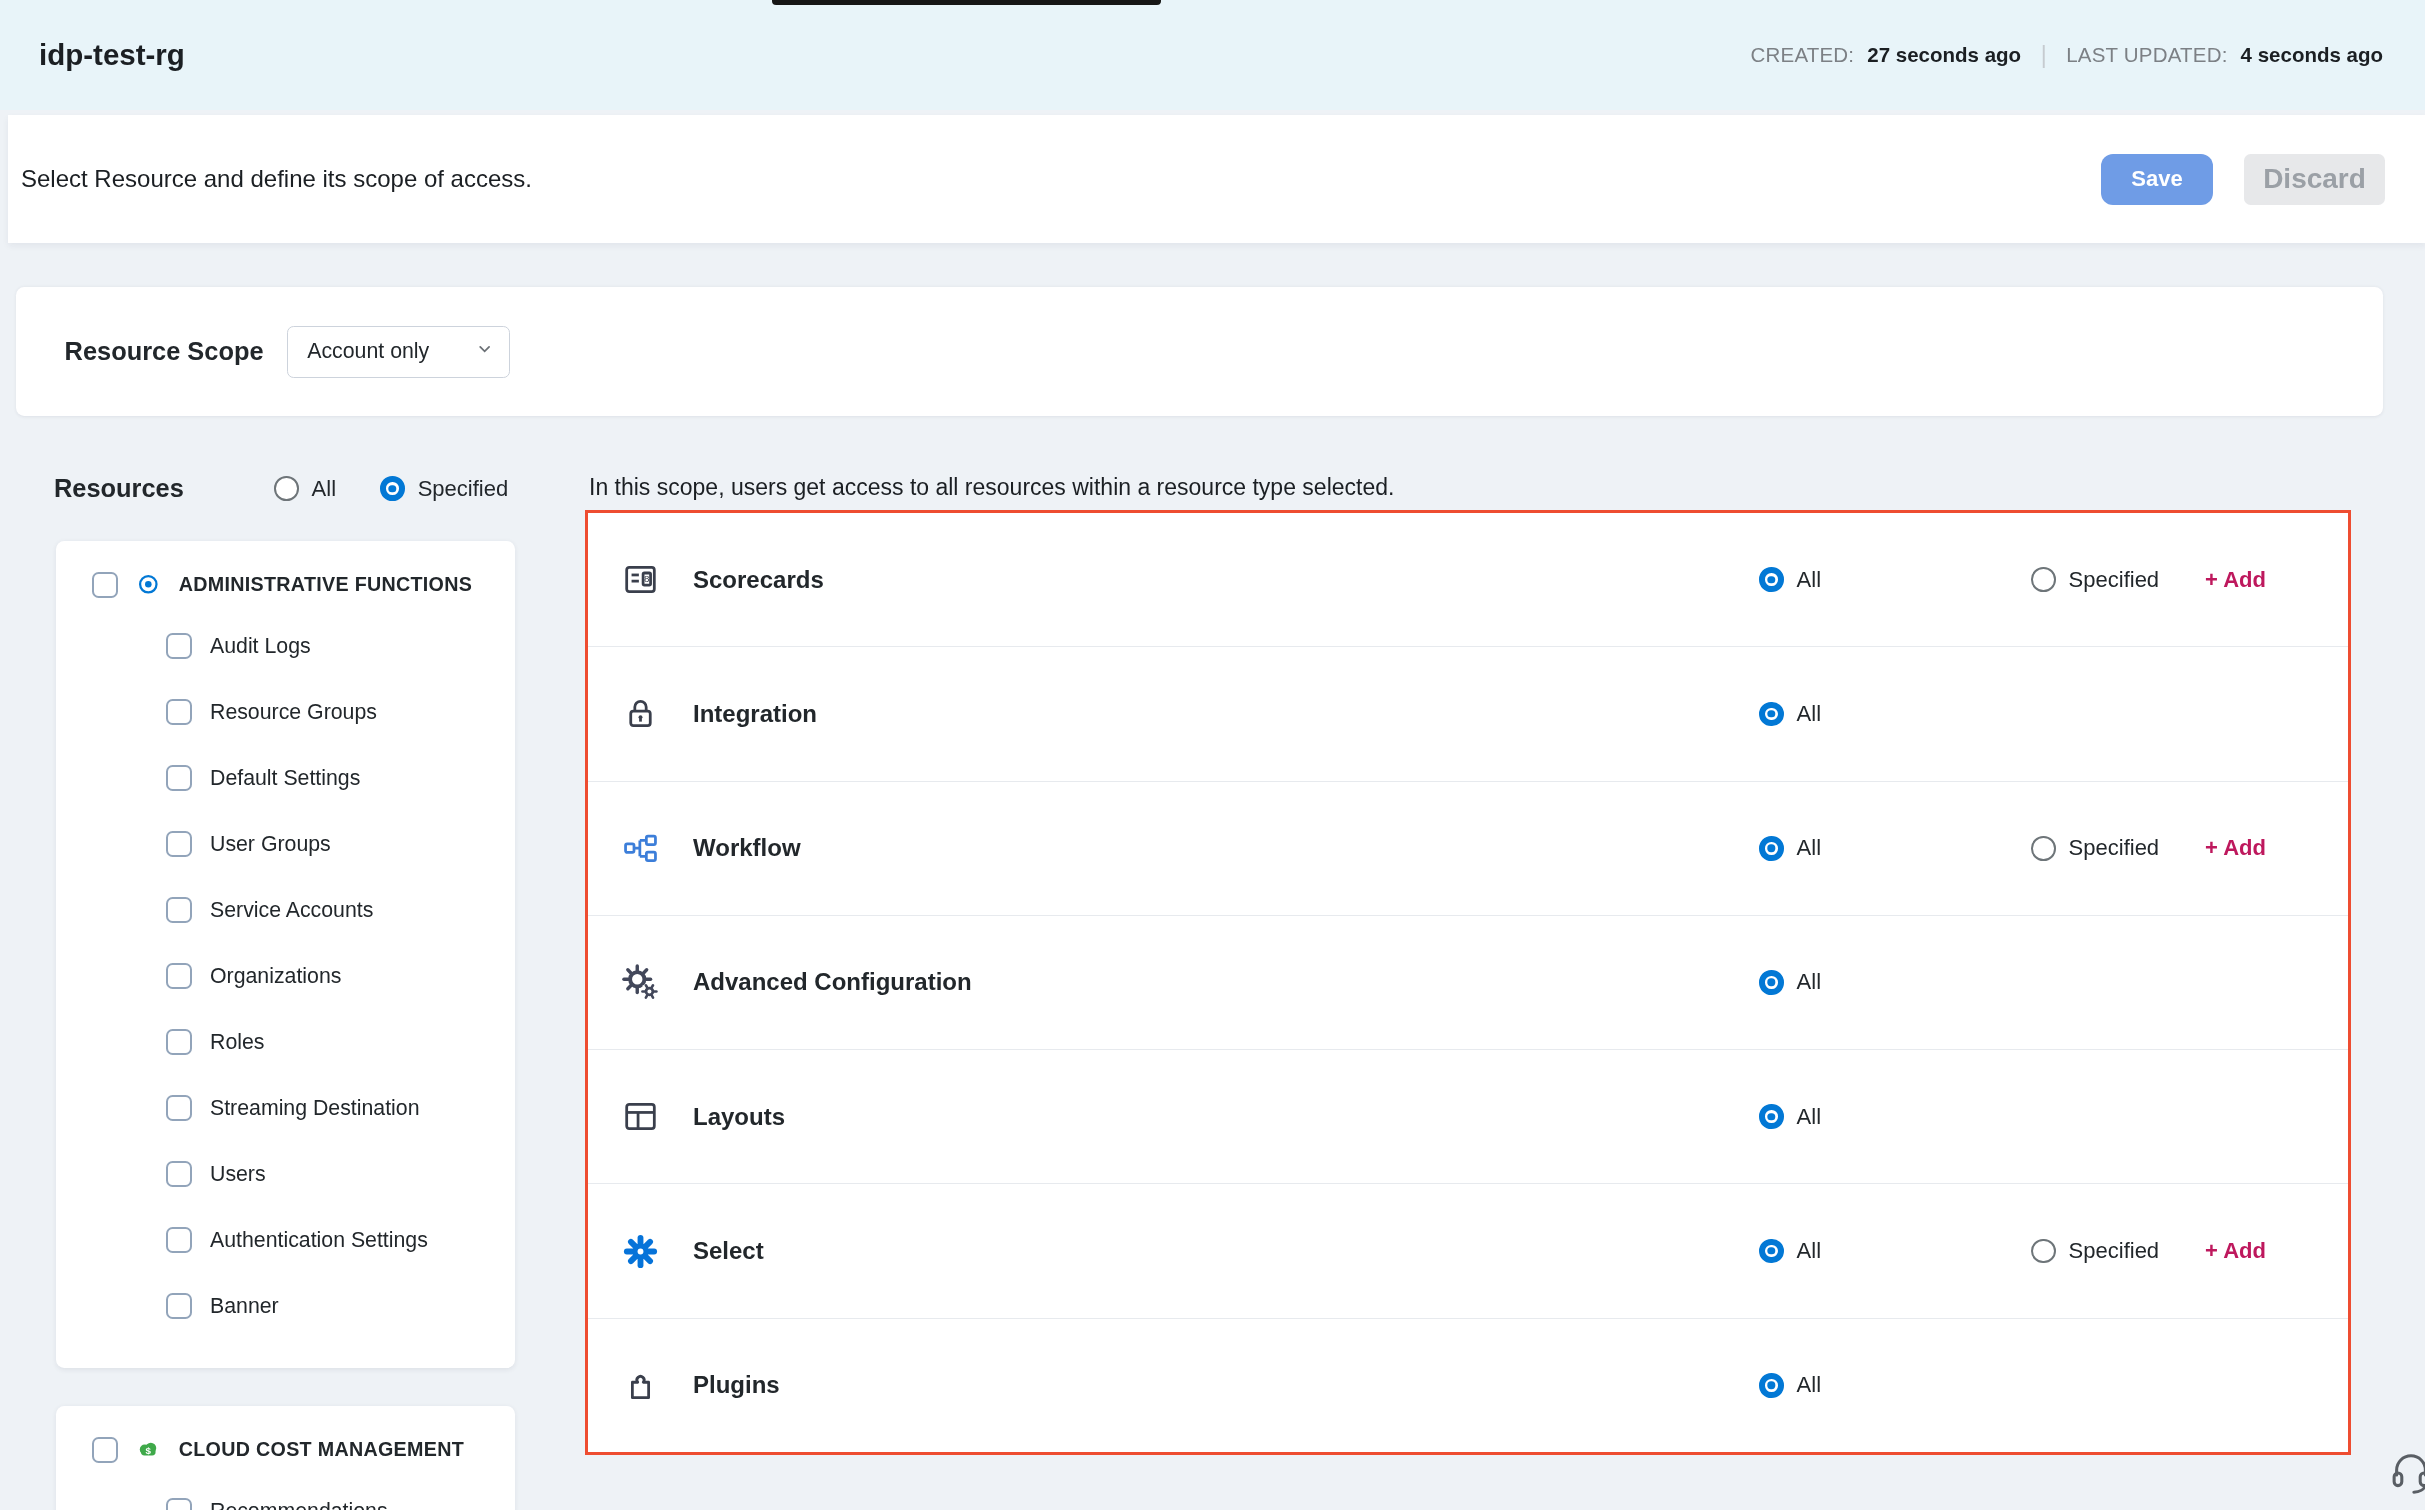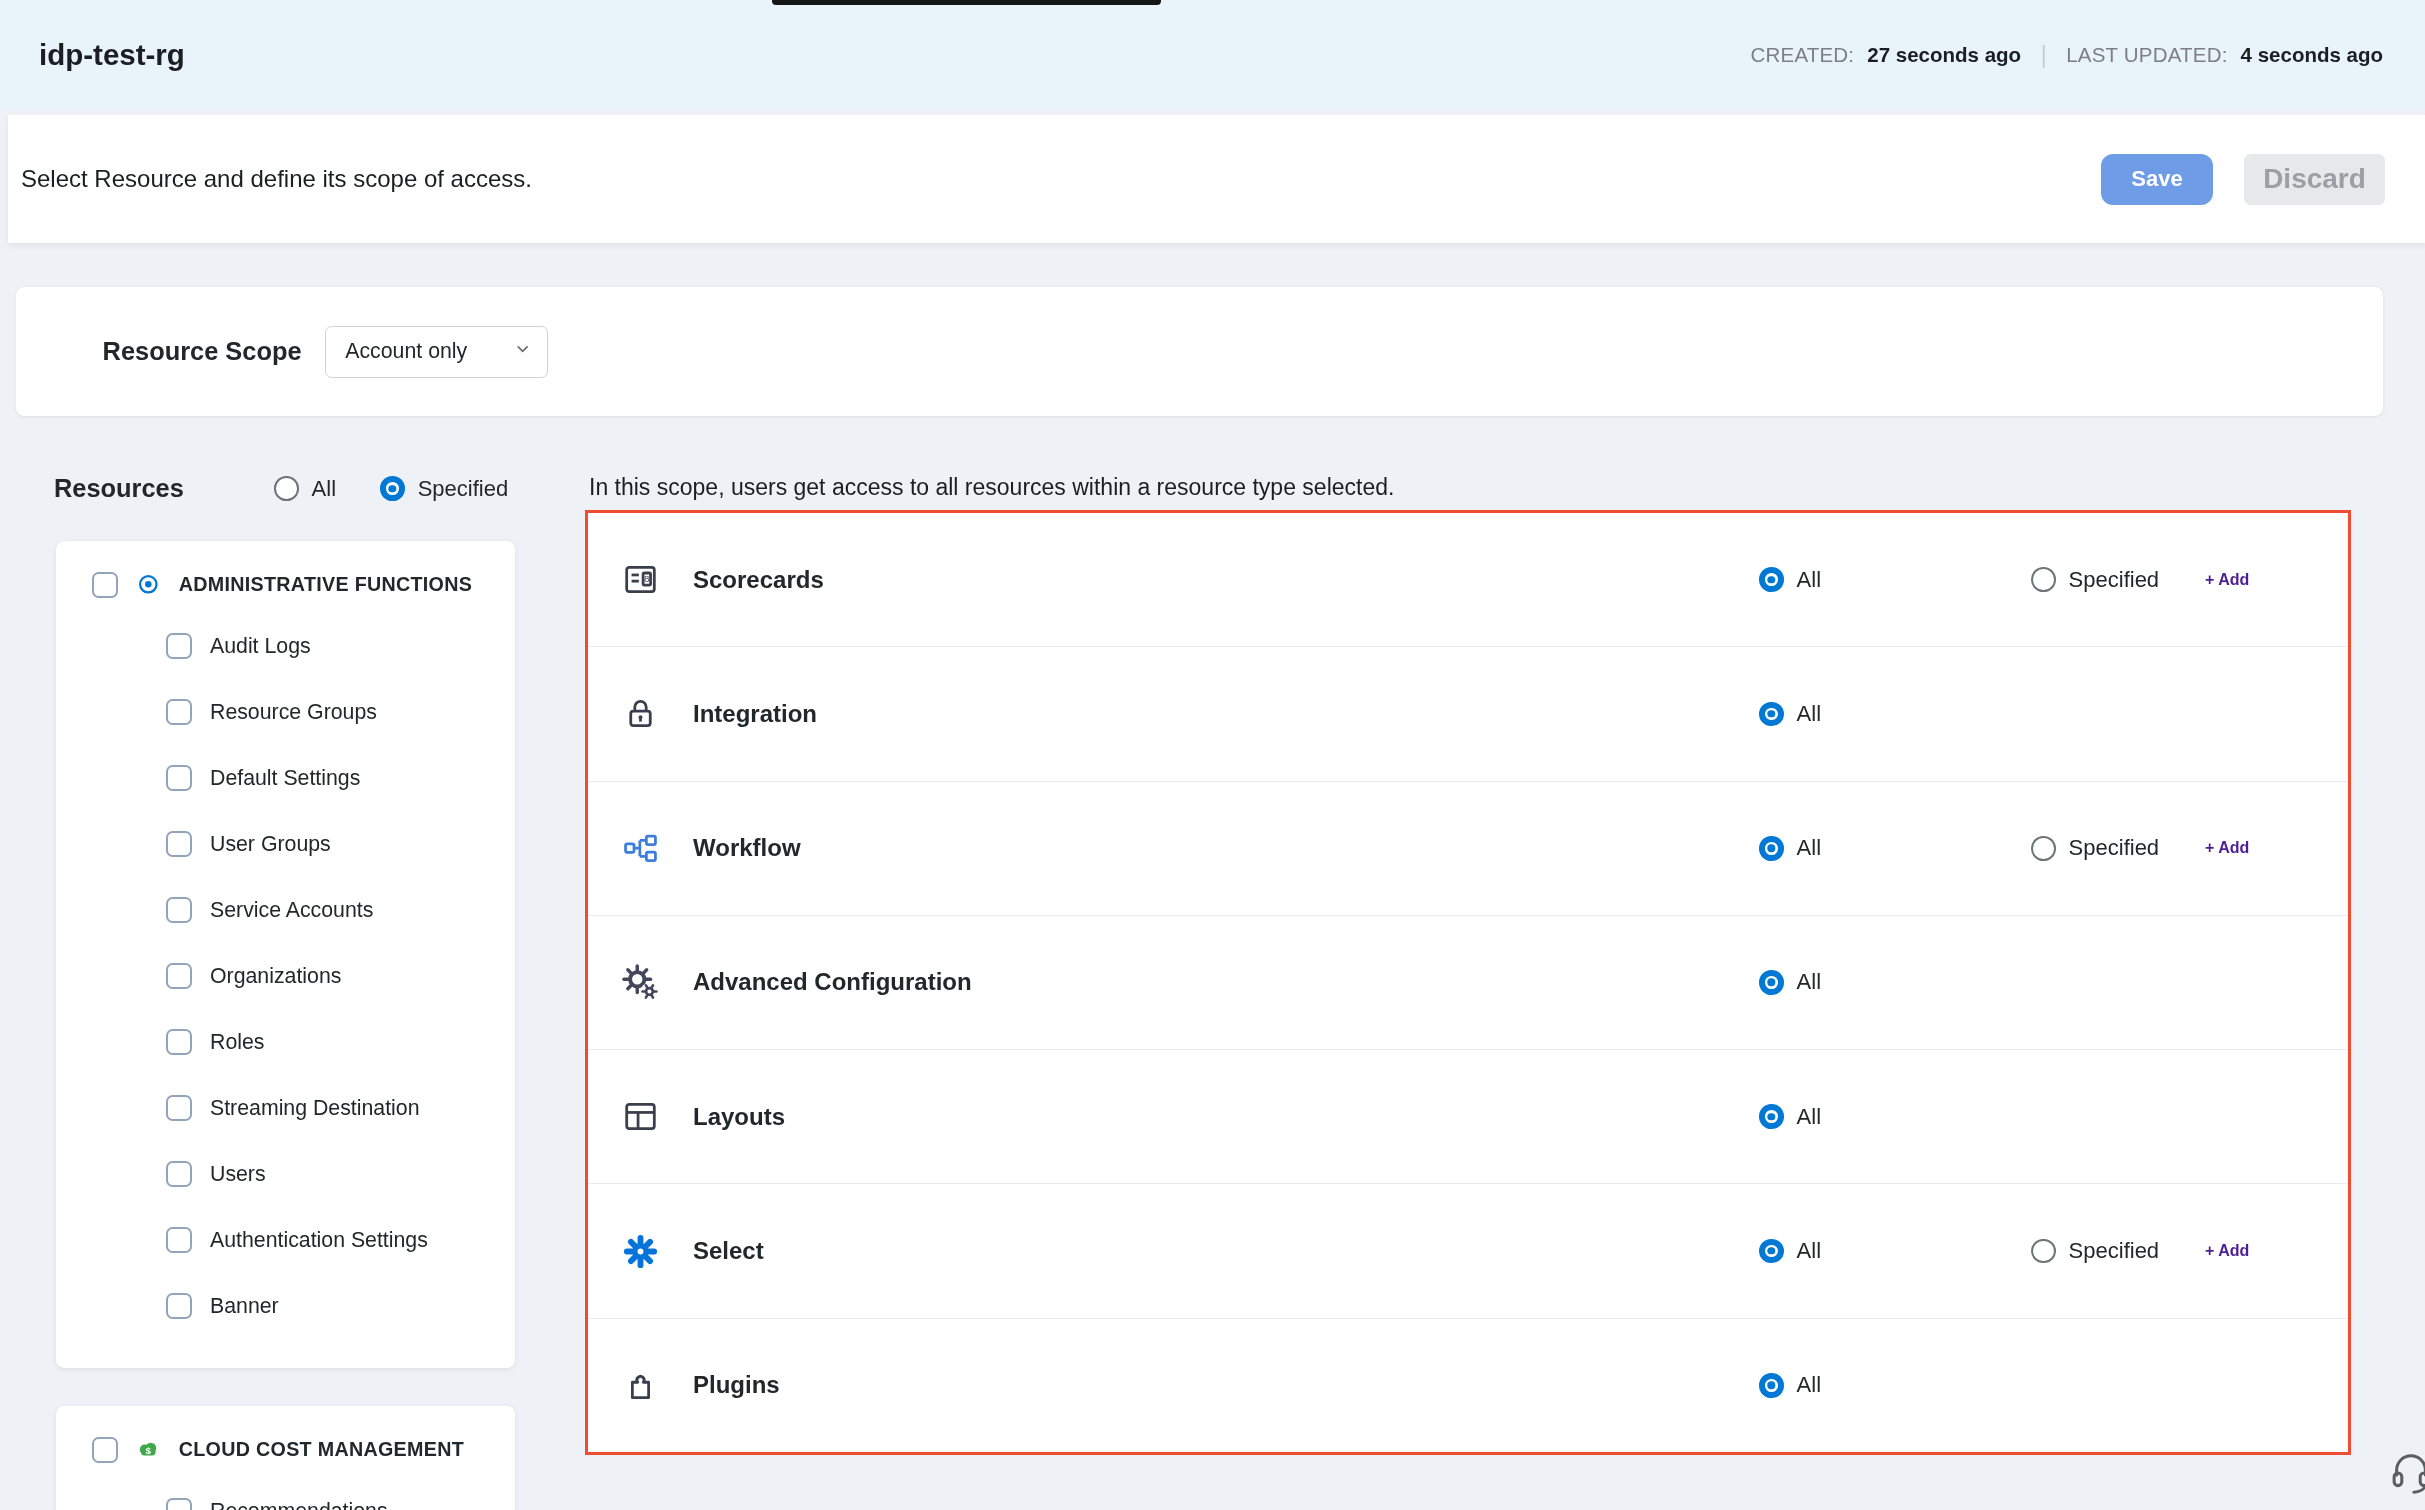--- a/index.html
+++ b/index.html
@@ -41,21 +41,21 @@
   .btn-save { width:112px; height:51px; background:#6f9ce6; color:#fff; font-weight:700; font-size:22px; border:none; border-radius:12px; }
   .btn-discard { width:141px; height:51px; background:#e7e8ea; color:#9ba0a6; font-weight:700; font-size:28px; border:none; border-radius:6.6px; }
 
   
   .scope-card {
     position:absolute; left:15.6px; right:43px; top:287px; height:129px;
     background:#fff; border-radius:8.2px;
     box-shadow:0 0.8px 3.3px rgba(40,41,61,0.08);
     display:flex; align-items:center; padding-left:49px; gap:23px;
   }
-  .scope-label { font-size:25.4px; font-weight:700;margin-left:38px; }
+  .scope-label { font-size:25.4px; font-weight:700; }
   .scope-select {
     min-width:223px; height:52px; border:1.6px solid #cdd3dc; border-radius:6.6px;
     background:#fff; display:flex; align-items:center; justify-content:space-between;
     padding:0 13px 0 19.7px; font-size:21.3px; color:#22272b; gap:14.8px; cursor:pointer;
   }
 
   
   .res-header { position:absolute; left:54px; top:474px; display:flex; align-items:center; }
   .res-title { font-size:25.4px; font-weight:700; width:220px; }
   .radio-group { display:flex; gap:44px; font-size:22px; }
@@ -89,21 +89,21 @@
     border:3.3px solid #ee4d31; background:#fff;
     display:flex; flex-direction:column;
   }
   .row { flex:1; display:flex; align-items:center; padding-left:33px; border-bottom:1.6px solid #e7eaee; }
   .row:last-child { border-bottom:none; }
   .cell-icon { width:72px; display:flex; align-items:center; }
   .ricon { width:39px; height:39px; display:flex; align-items:center; justify-content:center; }
   .cell-label { width:1066px; font-size:24px; font-weight:700; color:#22272b; }
   .cell-all { width:272px; font-size:22px; }
   .cell-spec { width:174px; font-size:22px; }
-  .cell-add { font-size:16px; font-weight:600; color:#4c1d95; cursor:pointer; }
+  .cell-add { font-size:22px; font-weight:600; color:#be185d; cursor:pointer; }
 
   
   .support { position:absolute; top:1450px; right:-8.2px; width:46px; height:46px; }
 </style>
 </head>
 <body>
 
 <div class="top-artifact"></div>
 
 <header class="app-header">

